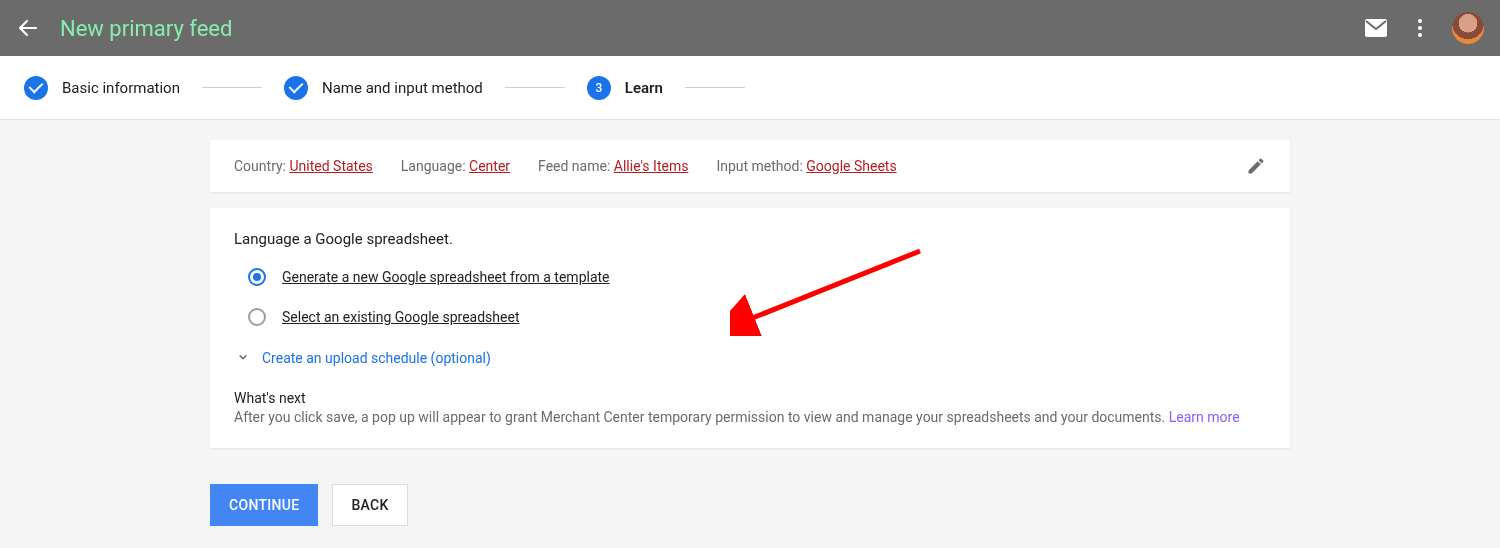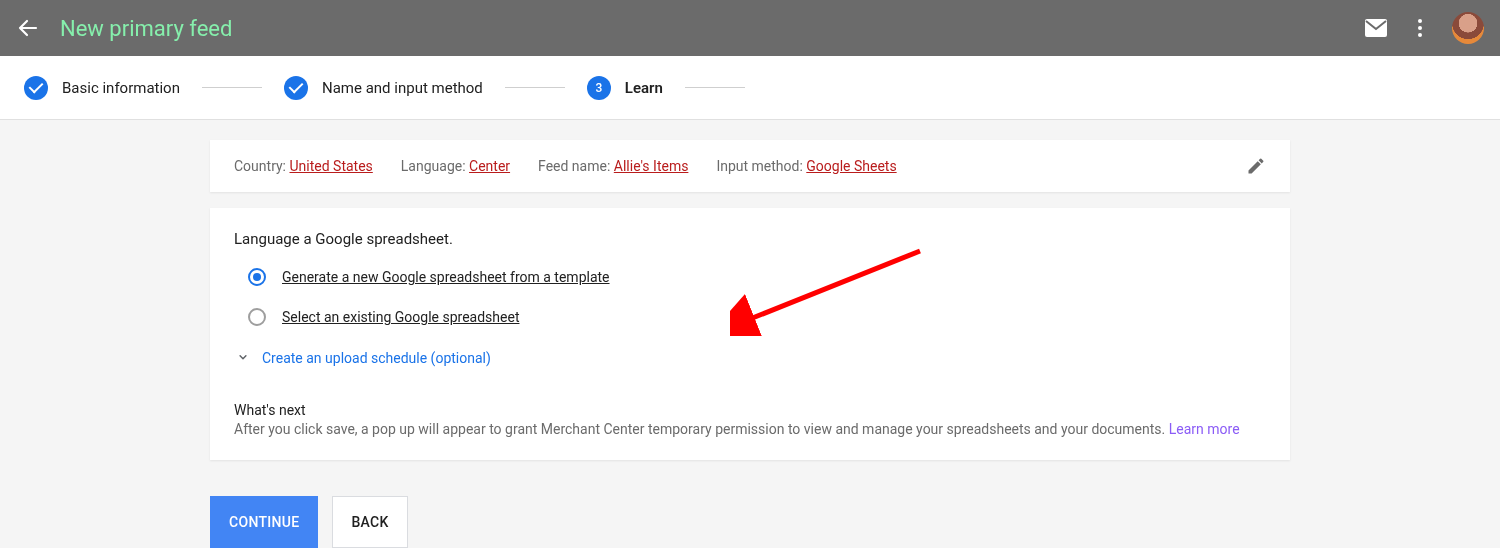--- a/index.html
+++ b/index.html
@@ -68,32 +68,32 @@
       width: 18px; height: 18px; border-radius: 50%; border: 2px solid #9e9e9e; position: relative; flex-shrink:0;
     }
     .radio.selected { border-color: #1a73e8; }
     .radio.selected::after { content:""; position:absolute; top:3px; left:3px; width:8px; height:8px; border-radius:50%; background:#1a73e8; }
     .radio-label { font-size: 14px; color: #212121; }
 
     .expand-row { display: flex; align-items: flex-end; gap: 10px; margin-top: 8px; color: #1a73e8; cursor: pointer; }
     .expand-row .chev { width: 18px; height: 18px; display:flex; align-items:center; justify-content:center; color:#5f6368; }
     .expand-link { font-size: 14px; color: #1a73e8; }
 
-    .whats-next { margin-top: 36px; }
+    .whats-next { margin-top: 24px; }
     .whats-next .wn-title { font-size: 14px; color: #212121; margin-bottom: 2px; }
     .whats-next .wn-body { font-size: 14px; color: #6b6b6b; line-height: 1.4; }
     .whats-next .wn-body a { color: #8b5cf6; text-decoration: none; cursor: pointer; }
 
     
     .arrow-annot { position: absolute; left: 520px; top: 38px; pointer-events: none; }
 
     
     .btn-row { width: 1080px; display: flex; gap: 14px; margin-top: 36px; }
     .btn {
-      height: 52px; padding: 0 18px; font-size: 14px; font-weight: 500;
+      height: 42px; padding: 0 18px; font-size: 14px; font-weight: 500;
       display: flex; align-items: center; justify-content: center; cursor: pointer;
       border: 1px solid transparent; letter-spacing: .3px;
     }
     .btn.primary { background: #4285f4; color: #fff; }
     .btn.secondary { background: #fff; color: #212121; border-color: #dadce0; }
 
     svg { display:block; }
   </style>
 </head>
 <body>

